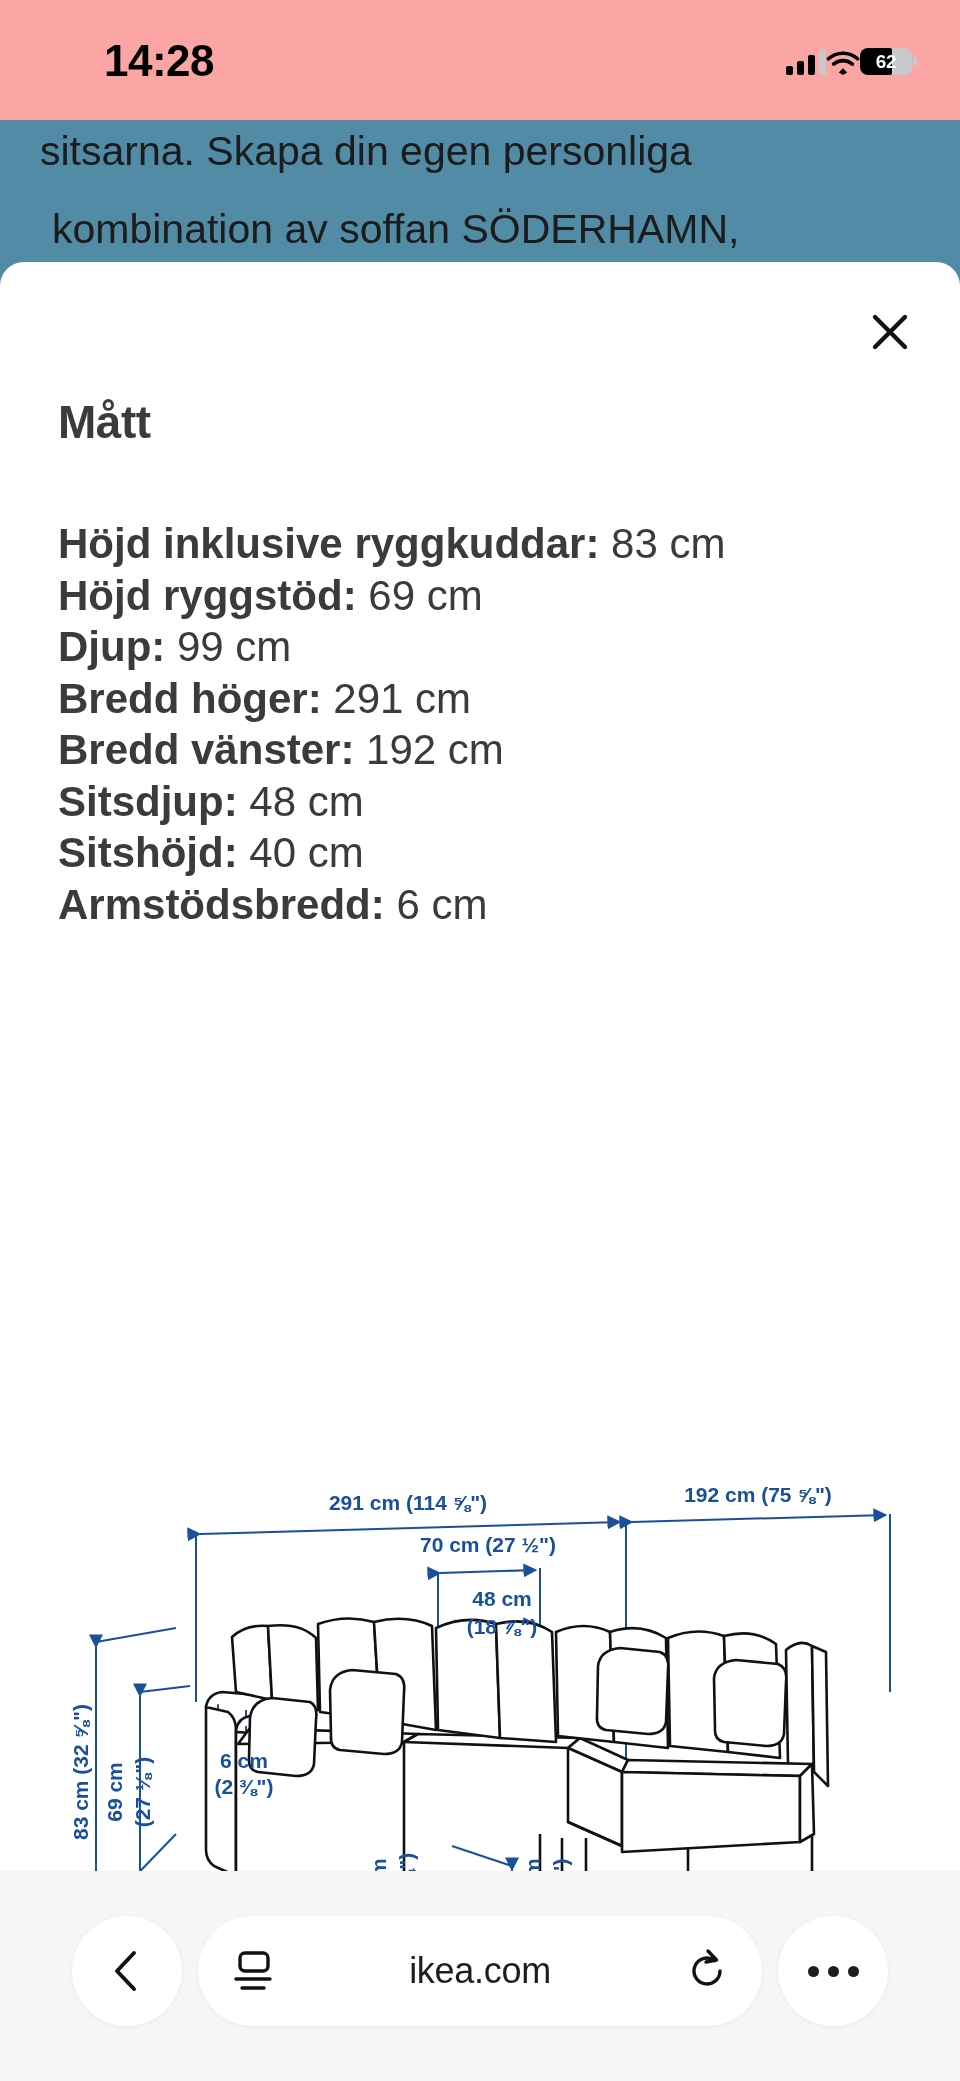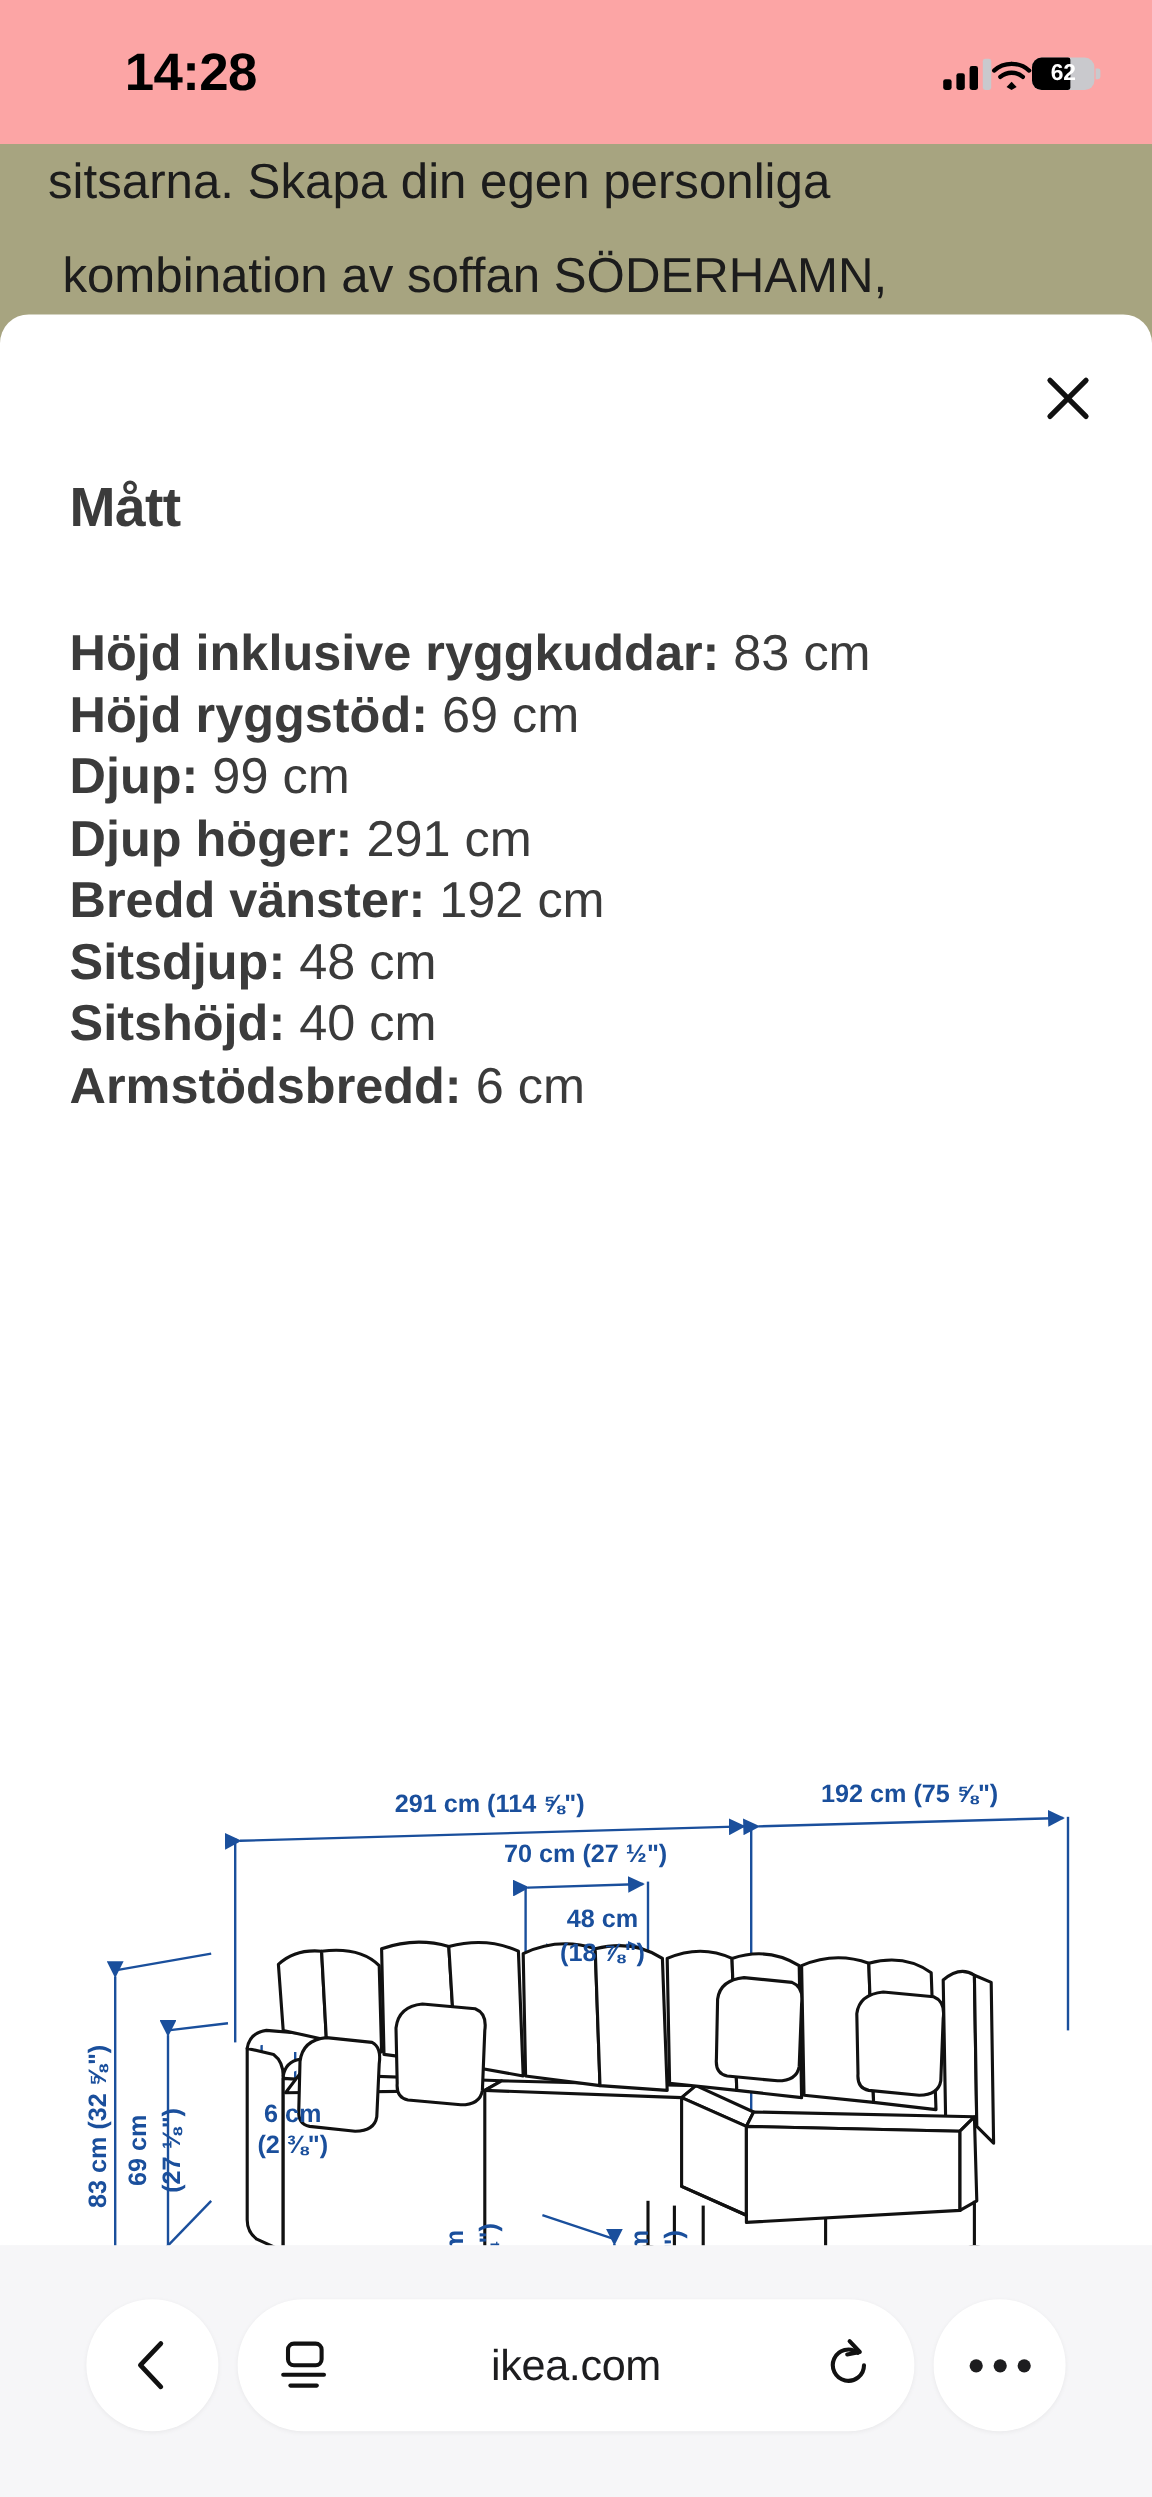--- a/index.html
+++ b/index.html
@@ -46,21 +46,21 @@
     font-size: 19px; font-weight: 700; color: #fff; letter-spacing:-0.3px;
   }
   .battery .nub {
     position:absolute; right:-5px; top:9px; width:4px; height:9px;
     background:#c9c9cd; border-radius:0 2px 2px 0;
   }
 
   
   .page-behind {
     position:absolute; left:0; top:120px; width:960px; height:180px;
-    background:#fef9c3; overflow:hidden;
+    background:#7dd3fc; overflow:hidden;
   }
   .page-behind .txt {
     position:absolute; left:40px; top:-8px; width:880px;
     font-size: 41px; line-height: 78px; color:#2b2b2b;
     white-space: nowrap;
   }
   .scrim {
     position:absolute; left:0; top:120px; width:960px; height:180px;
     background: rgba(0,0,0,0.34);
   }
@@ -174,21 +174,21 @@
       </div>
       <div class="spec-row">
         <span class="k">Höjd ryggstöd:</span>
         <span class="v">69 cm</span>
       </div>
       <div class="spec-row">
         <span class="k">Djup:</span>
         <span class="v">99 cm</span>
       </div>
       <div class="spec-row">
-        <span class="k">Djup höger:</span>
+        <span class="k">Bredd höger:</span>
         <span class="v">291 cm</span>
       </div>
       <div class="spec-row">
         <span class="k">Bredd vänster:</span>
         <span class="v">192 cm</span>
       </div>
       <div class="spec-row">
         <span class="k">Sitsdjup:</span>
         <span class="v">48 cm</span>
       </div>

